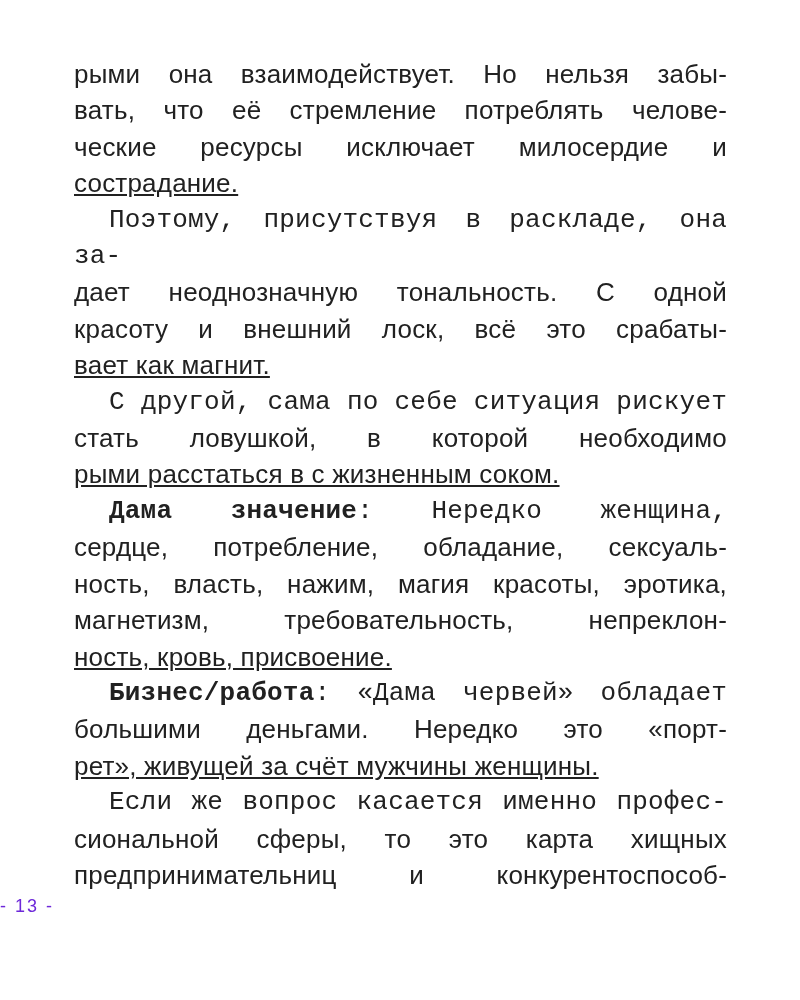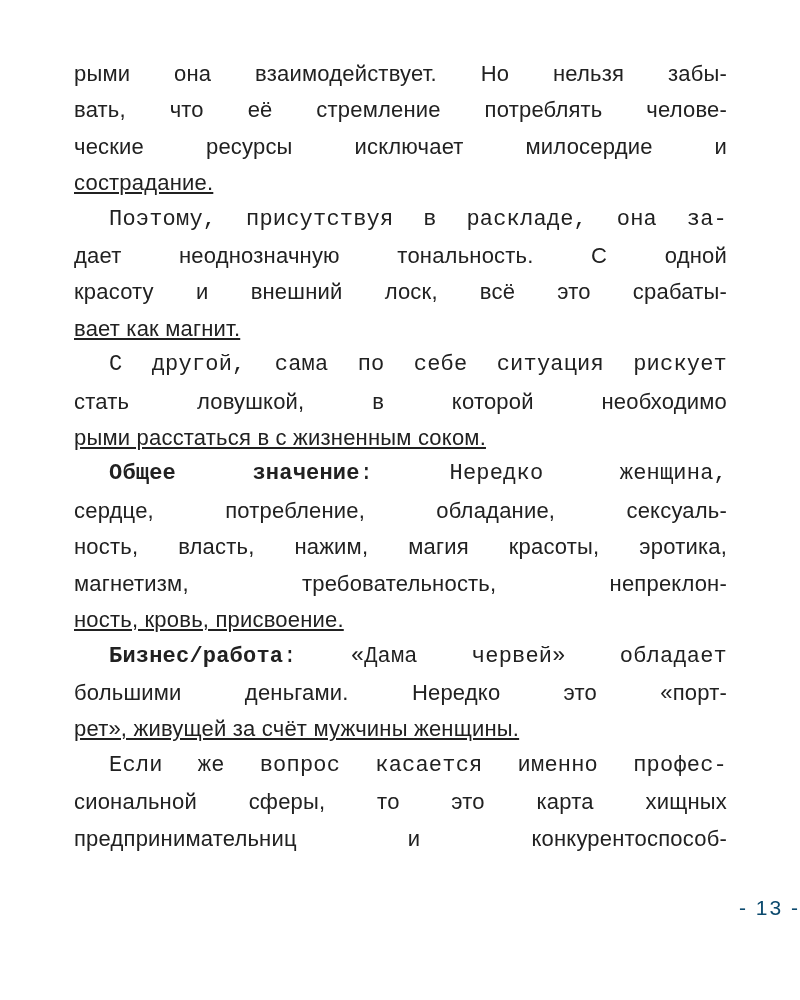--- a/index.html
+++ b/index.html
@@ -20,21 +20,21 @@
     position: absolute;
     left: 74px;
     top: 56px;
     width: 653px;
   }
   .paragraph {
     margin: 0;
     padding: 0;
   }
   .line {
-    font-size: 22px;
+    font-size: 26px;
     line-height: 36.4px;
     text-align: justify;
     text-align-last: justify;
     white-space: normal;
     letter-spacing: 0.2px;
   }
   .line.end {
     text-align-last: left;
     text-decoration: underline;
   }
@@ -46,24 +46,24 @@
     font-weight: 700;
   }
   .reg {
     font-weight: 400;
   }
   .page-number {
     position: absolute;
     left: 0;
     top: 896px;
     width: 100%;
-    text-align: right;
-    font-size: 21px;
+    text-align: left;
+    font-size: 18px;
     letter-spacing: 2px;
-    color: #0c4a6e;
+    color: #6d28d9;
   }
 </style>
 </head>
 <body>
 
 <div class="page">
   <div class="text-block">
       <div class="paragraph">
         <div class="line"><span class="reg">рыми она взаимодействует. Но нельзя забы-</span></div>
         <div class="line"><span class="reg">вать, что её стремление потреблять челове-</span></div>
@@ -75,21 +75,21 @@
         <div class="line"><span class="reg">дает неоднозначную тональность. С одной</span></div>
         <div class="line"><span class="reg">красоту и внешний лоск, всё это срабаты-</span></div>
         <div class="line end"><span class="reg">вает как магнит.</span></div>
       </div>
       <div class="paragraph">
         <div class="line indent"><span class="reg">С другой, сама по себе ситуация рискует</span></div>
         <div class="line"><span class="reg">стать ловушкой, в которой необходимо</span></div>
         <div class="line end"><span class="reg">рыми расстаться в с жизненным соком.</span></div>
       </div>
       <div class="paragraph">
-        <div class="line indent"><span class="bold">Общее значение</span><span class="reg">: Нередко женщина,</span></div>
+        <div class="line indent"><span class="bold">Дама значение</span><span class="reg">: Нередко женщина,</span></div>
         <div class="line"><span class="reg">сердце, потребление, обладание, сексуаль-</span></div>
         <div class="line"><span class="reg">ность, власть, нажим, магия красоты, эротика,</span></div>
         <div class="line"><span class="reg">магнетизм, требовательность, непреклон-</span></div>
         <div class="line end"><span class="reg">ность, кровь, присвоение.</span></div>
       </div>
       <div class="paragraph">
         <div class="line indent"><span class="bold">Бизнес/работа</span><span class="reg">: «Дама червей» обладает</span></div>
         <div class="line"><span class="reg">большими деньгами. Нередко это «порт-</span></div>
         <div class="line end"><span class="reg">рет», живущей за счёт мужчины женщины.</span></div>
       </div>

